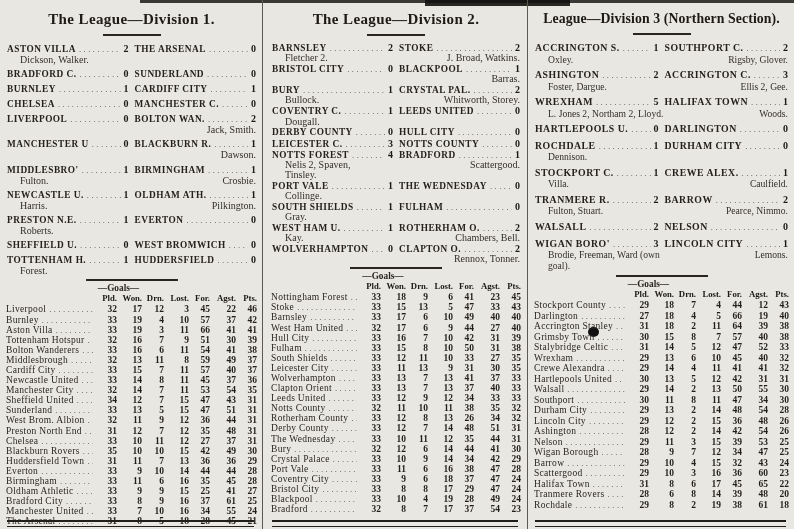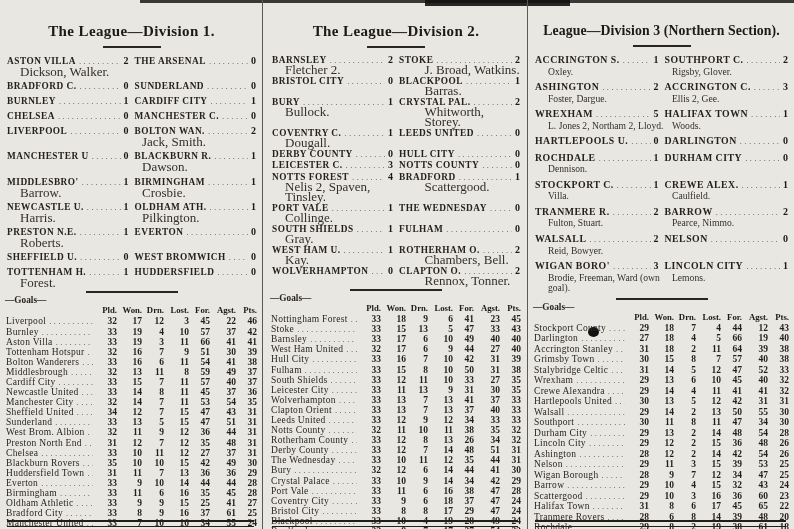--- a/index.html
+++ b/index.html
@@ -6,41 +6,41 @@
   #page{position:relative;width:794px;height:529px;background:#e9e7e1;overflow:hidden;
         font-family:"Liberation Serif","DejaVu Serif",serif;color:#2a261f;}
   .v-rule{position:absolute;top:0;bottom:0;width:1px;background:#5d5950;}
   .top-artifact{position:absolute;top:0;left:140px;width:654px;height:3px;background:#1c1a17;opacity:.85;}
   .top-artifact2{position:absolute;top:0;left:425px;width:145px;height:6px;background:#14120f;opacity:.9;}
   .ink-blot{position:absolute;left:588px;top:327px;width:11px;height:10px;border-radius:50%;background:#111;}
   .column{position:absolute;top:0;height:529px;padding-top:7px;box-sizing:border-box;}
   #col0{left:5px;width:253px;}
   #col1{left:270px;width:252px;}
   #col2{left:533px;width:257px;}
-  .division-title{margin:16px 0 0;text-align:center;font-size:15px;font-weight:700;letter-spacing:.4px;color:#1d1a15;}
+  .division-title{margin:4px 0 0;text-align:center;font-size:15px;font-weight:700;letter-spacing:.4px;color:#1d1a15;}
   .d3 .division-title{font-size:13.8px;letter-spacing:.1px;}
   .title-rule{width:58px;height:2px;background:#2a261f;margin:6px auto 7px;}
   .fixtures{padding:0 2px;}
   .fixture{margin-bottom:3px;line-height:11px;}
   .d2 .fixture{line-height:10.3px;margin-bottom:1px;}
   .d3 .fixture{margin-bottom:4px;line-height:11.5px;}
   .fx-row{display:flex;}
   .half{flex:1 1 50%;display:flex;align-items:baseline;overflow:hidden;min-width:0;}
   .half.away{padding-left:6px;}
   .team{font-weight:700;letter-spacing:.5px;font-size:9.3px;white-space:nowrap;color:#26221b;}
   .d3 .team{font-size:9.8px;}
   .dots{flex:1;overflow:hidden;white-space:nowrap;letter-spacing:2.5px;font-size:8.5px;color:#45413a;margin:0 3px;}
   .score{font-weight:700;font-size:10px;color:#1d1a15;}
-  .fx-scorers{display:flex;font-size:13px;line-height:10.2px;color:#332f28;}
+  .fx-scorers{display:flex;font-size:10px;line-height:10.2px;color:#332f28;}
   .d2 .fx-scorers{line-height:9.8px;gap:36px;}
   .d3 .fx-scorers{font-size:9.6px;line-height:10.6px;}
   .fx-scorers .sc{flex:1 1 50%;padding-left:13px;min-width:0;}
-  .fx-scorers .sc.away{padding-left:8px;}
+  .fx-scorers .sc.away{padding-left:8px;text-align:right;}
   .mid-rule{width:92px;height:2px;background:#2a261f;margin:3px auto 2px;}
-  .goals-label{text-align:left;padding-right:26px;font-size:9.3px;font-weight:600;line-height:10px;}
+  .goals-label{text-align:center;padding-right:26px;font-size:9.3px;font-weight:600;line-height:10px;}
   .t-head,.t-row{display:grid;grid-template-columns:1fr 21px 25px 22px 25px 21px 26px 21px;align-items:baseline;padding:0 1px;}
   .t-head{font-weight:700;font-size:8.7px;line-height:11px;color:#1d1a15;}
   .t-head .hc{text-align:right;white-space:nowrap;}
   .t-row{font-size:9.5px;line-height:10.1px;}
   .d3 .t-row{line-height:10.5px;}
   .t-team{display:flex;overflow:hidden;white-space:nowrap;min-width:0;align-items:baseline;}
   .t-name{white-space:nowrap;letter-spacing:.3px;}
   .t-num{text-align:right;font-weight:700;color:#221f19;}
   .bottom-rule{position:absolute;bottom:2px;left:2px;right:4px;height:4px;border-top:2px solid #211e19;border-bottom:1px solid #211e19;}
 </style>
@@ -161,21 +161,21 @@
               <span class="dots">............................................................</span>
               <span class="score">1</span>
             </div>
             <div class="half away">
               <span class="team">BIRMINGHAM</span>
               <span class="dots">............................................................</span>
               <span class="score">1</span>
             </div>
           </div>
           <div class="fx-scorers">
-            <div class="sc home">Barrow.</div>
+            <div class="sc home">Fulton.</div>
             <div class="sc away">Crosbie.</div>
           </div>
         </div>
         <div class="fixture">
           <div class="fx-row">
             <div class="half home">
               <span class="team">NEWCASTLE U.</span>
               <span class="dots">............................................................</span>
               <span class="score">1</span>
             </div>
@@ -1174,24 +1174,20 @@
               <span class="team">WALSALL</span>
               <span class="dots">............................................................</span>
               <span class="score">2</span>
             </div>
             <div class="half away">
               <span class="team">NELSON</span>
               <span class="dots">............................................................</span>
               <span class="score">0</span>
             </div>
           </div>
-          <div class="fx-scorers">
-            <div class="sc home">Reid, Bowyer.</div>
-            <div class="sc away"></div>
-          </div>
         </div>
         <div class="fixture">
           <div class="fx-row">
             <div class="half home">
               <span class="team">WIGAN BORO'</span>
               <span class="dots">............................................................</span>
               <span class="score">3</span>
             </div>
             <div class="half away">
               <span class="team">LINCOLN CITY</span>

